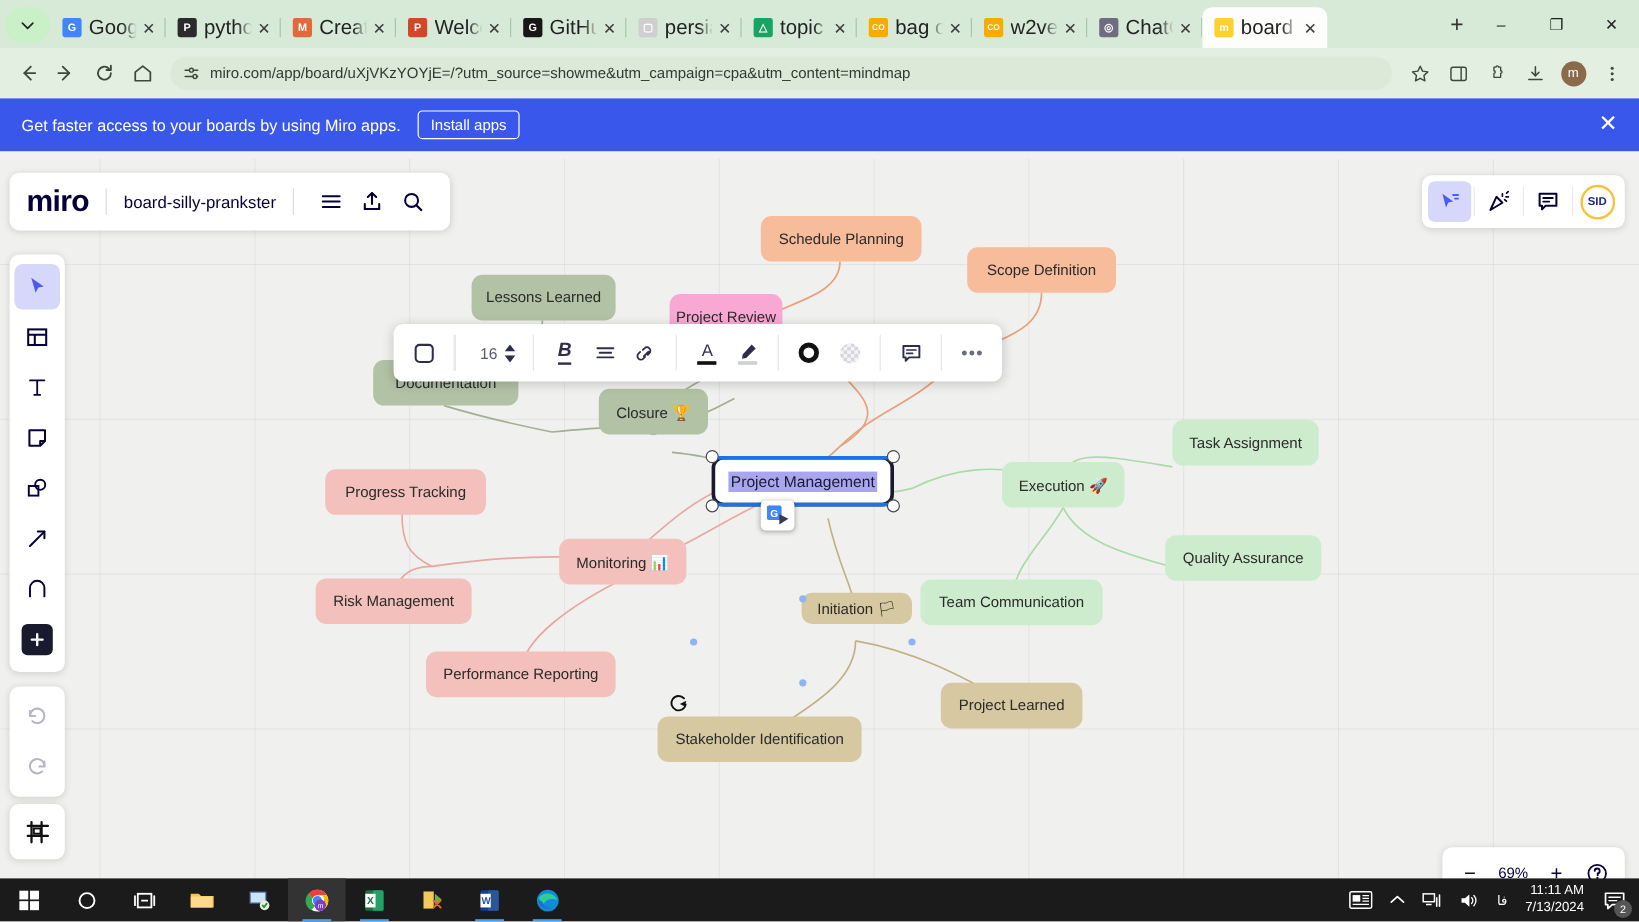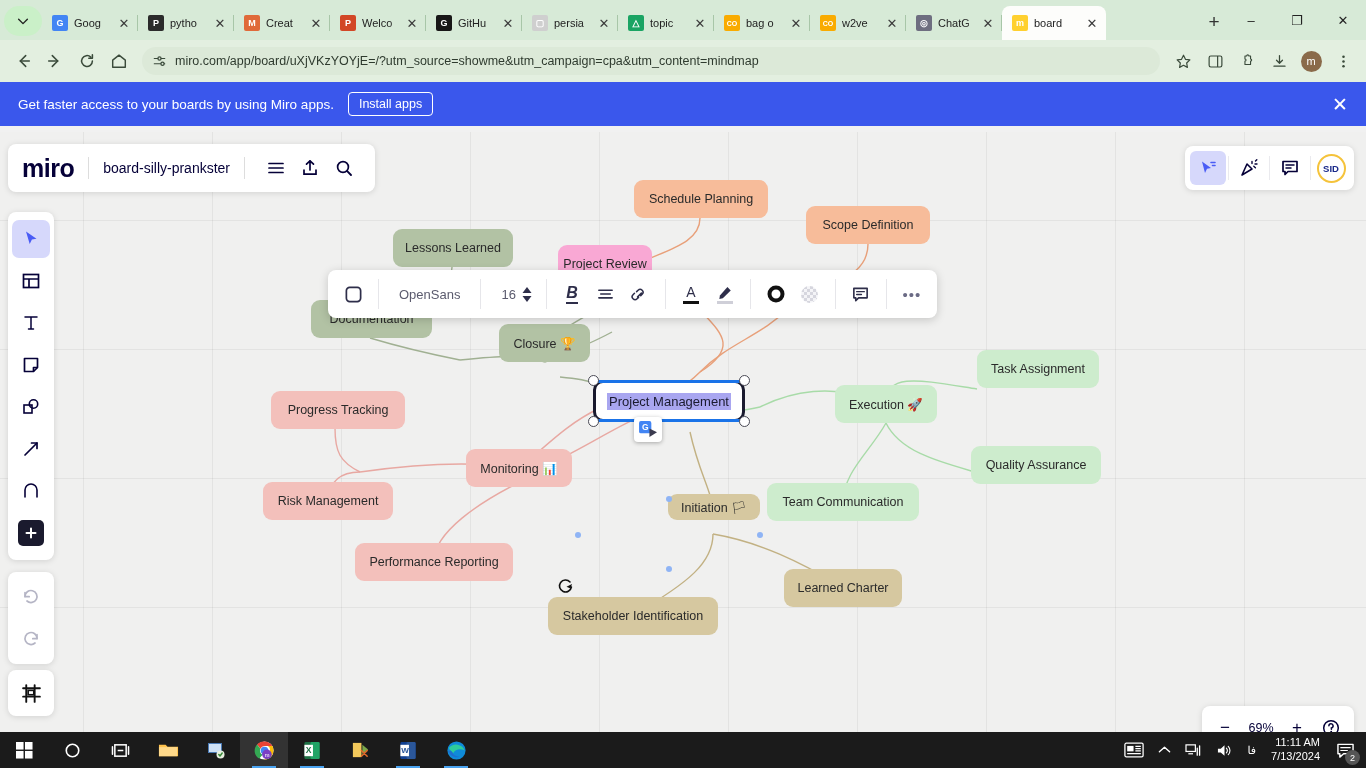--- a/index.html
+++ b/index.html
@@ -38,21 +38,21 @@
   }
   .tab.active { background: #fdfdfb; width: 104px; }
   .tab.active::after { display: none; }
   .tab .favicon {
     width: 16px; height: 16px; flex: 0 0 auto;
     margin-right: 6px; border-radius: 2px;
     display: flex; align-items: center; justify-content: center;
     font-size: 9px; font-weight: bold; color: #fff; overflow: hidden;
   }
   .tab .tlabel {
-    font-size: 11px; color: #222; white-space: nowrap;
+    font-size: 17px; color: #222; white-space: nowrap;
     overflow: hidden; flex: 1 1 auto; min-width: 0;
     -webkit-mask-image: linear-gradient(to right, #000 70%, transparent 100%);
             mask-image: linear-gradient(to right, #000 70%, transparent 100%);
   }
   .tab .tclose {
     width: 16px; height: 16px; flex: 0 0 auto; margin-left: 2px;
     display: flex; align-items: center; justify-content: center;
     font-size: 13px; color: #3c3c3c; cursor: pointer;
   }
   .newtab {
@@ -541,21 +541,21 @@
         <div class="node" style="left: 355px; top: 411px; width: 158px; height: 38px; background: rgb(243, 192, 187);">
           <span>Performance Reporting</span>
         </div>
         <div class="node" style="left: 767px; top: 351px; width: 152px; height: 38px; background: rgb(205, 236, 205);">
           <span>Team Communication</span>
         </div>
         <div class="node" style="left: 668px; top: 362px; width: 92px; height: 26px; background: rgb(214, 200, 160);">
           <span>Initiation 🏳</span>
         </div>
         <div class="node" style="left: 784px; top: 437px; width: 118px; height: 38px; background: rgb(214, 200, 160);">
-          <span>Learned Charter</span>
+          <span>Project Learned</span>
         </div>
         <div class="node" style="left: 548px; top: 465px; width: 170px; height: 38px; background: rgb(214, 200, 160);">
           <span>Stakeholder Identification</span>
         </div>
       </div>
 
     <div class="rootnode" style="left:593px;top:248px;width:152px;height:42px;">
       <div class="selbar" style="top:-3px;"></div>
       <div class="selbar" style="bottom:-3px;"></div>
       <span class="rtext">Project Management</span>
@@ -680,23 +680,20 @@
 
   <div class="fmtbar">
     <div class="fgrp">
       <div class="fbtn">
         <svg width="19" height="19" viewBox="0 0 20 20">
             <rect x="2.5" y="2.5" width="15" height="15" rx="3.5" stroke="#2e2e4a" stroke-width="1.8" fill="none"></rect>
           </svg>
       </div>
     </div>
     <div class="fsep"></div>
-    <div class="fgrp">
-      <span class="fontname">OpenSans</span>
-    </div>
     <div class="fsep"></div>
     <div class="fgrp">
       <span class="fontsize">16</span>
       <span class="spinner">
         <svg width="10" height="6" viewBox="0 0 10 6">
             <path d="M5 0l4.5 6H.5z" fill="#2e2e4a"></path>
           </svg>
         <svg width="10" height="6" viewBox="0 0 10 6">
             <path d="M5 6L.5 0h9z" fill="#2e2e4a"></path>
           </svg>

